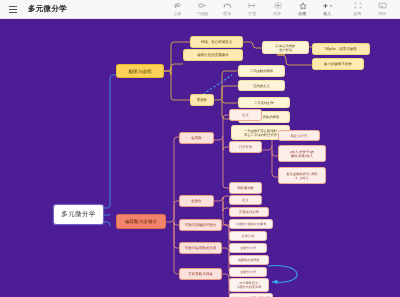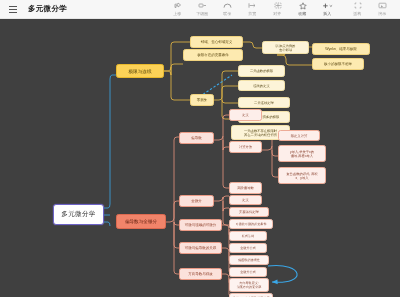--- a/index.html
+++ b/index.html
@@ -3,21 +3,21 @@
 <meta charset="utf-8">
 <style>
   * { box-sizing: border-box; }
   html, body { margin:0; padding:0; }
   body {
     width:400px; height:297px; overflow:hidden;
     background:#ffffff;
     font-family:"Liberation Sans", sans-serif;
     -webkit-font-smoothing:antialiased;
   }
-  #app { position:relative; width:400px; height:297px; background:#404040; }
+  #app { position:relative; width:400px; height:297px; background:#4c1d95; }
 
   
   #topbar {
     position:absolute; left:0; top:0; width:400px; height:19px;
     background:#f7f7f7; border-bottom:1px solid #e6e6e6;
     display:flex; align-items:center;
   }
   #hamburger {
     width:16px; height:19px; display:flex; align-items:center;
     justify-content:center; margin-left:5px; cursor:pointer;

